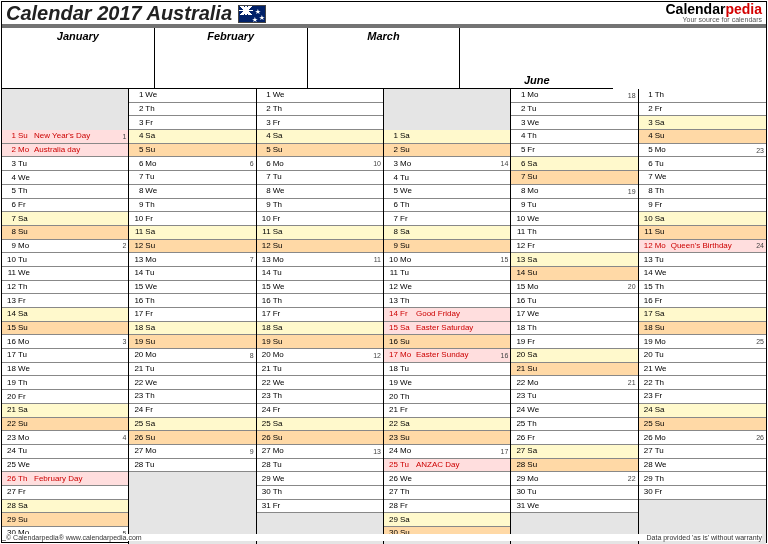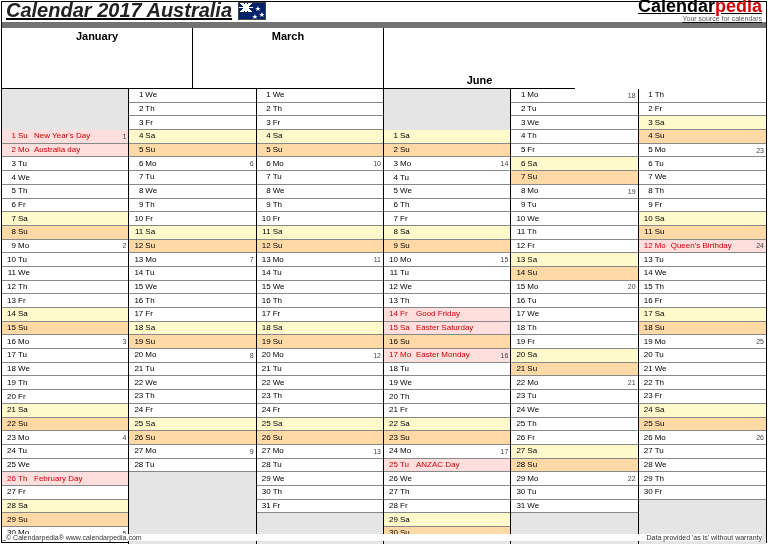--- a/index.html
+++ b/index.html
@@ -1,33 +1,33 @@
 <!DOCTYPE html>
 <html><head>
 <meta charset="utf-8">
 <style>
   * { box-sizing: border-box; margin: 0; padding: 0; }
   body { font-family: Arial, sans-serif; font-size: 9px; background: #fff; width: 768px; height: 544px; overflow: hidden; position: relative; }
   .page { border: 1px solid #000; width: 766px; height: 542px; margin: 1px; position: relative; }
-  .header { display: flex; align-items: flex-end; justify-content: space-between; height: 26px; border-bottom: 6px solid #737373; padding: 0 4px; text-decoration: underline; }
+  .header { display: flex; align-items: flex-start; justify-content: space-between; height: 26px; border-bottom: 4px solid #737373; padding: 0 4px; }
   .title-group { display: flex; align-items: center; gap: 6px; }
   .title { font-size: 20px; font-weight: bold; font-style: italic; color: #222; }
   .flag { width: 28px; height: 18px; background: #012169; position: relative; border: 0.5px solid #444; }
   .flag::before { content:""; position:absolute; left:0; top:0; width:14px; height:9px;
     background: linear-gradient(45deg, transparent 40%, #fff 40%, #fff 60%, transparent 60%),
                 linear-gradient(-45deg, transparent 40%, #fff 40%, #fff 60%, transparent 60%),
                 linear-gradient(to right, transparent 42%, #fff 42%, #fff 58%, transparent 58%),
                 linear-gradient(to bottom, transparent 42%, #fff 42%, #fff 58%, transparent 58%),
                 #012169; }
   .flag::after { content:"★"; position:absolute; right:4px; top:2px; color:#fff; font-size:7px; text-shadow: -3px 8px 0 #fff, 4px 6px 0 #fff; }
   .brand { text-align: right; line-height: 1; }
-  .brand-name { font-size: 18px; font-weight: bold; }
+  .brand-name { font-size: 14px; font-weight: bold; }
   .brand-name .pedia { color: #d40000; }
   .brand-sub { font-size: 7px; color: #555; }
-  .grid { display: grid; grid-template-columns: repeat(4, 1fr); }
+  .grid { display: grid; grid-template-columns: repeat(5, 1fr); font-style: italic; }
   .month-head { text-align: center; font-weight: bold; font-size: 11px; border-right: 1px solid #000; border-bottom: 1px solid #000; padding: 2px 0; }
   .month-head:last-child { border-right: none; margin-top: 44px; }
   .cols { display: grid; grid-template-columns: repeat(6, 1fr); height: 480px; }
   .col { border-right: 1px solid #000; display: flex; flex-direction: column; }
   .col:last-child { border-right: none; }
   .pad { background: #e5e5e5; flex: 0 0 auto; }
   .row { display: flex; align-items: center; height: 13.7px; border-bottom: 0.5px solid #888; font-size: 8px; line-height: 1; padding-left: 2px; position: relative; }
   .row .num { width: 14px; text-align: right; padding-right: 2px; }
   .row .dow { width: 16px; }
   .row .ev { flex: 1; color: #c00; font-weight: normal; }
@@ -49,20 +49,21 @@
     </div>
     <div class="brand">
       <div class="brand-name">
         <span>Calendar</span><span class="pedia">pedia</span>
       </div>
       <div class="brand-sub">Your source for calendars</div>
     </div>
   </div>
   <div class="grid" id="month-heads">
       <div class="month-head">January</div>
+      <div class="month-head">February</div>
       <div class="month-head">March</div>
       <div class="month-head">June</div>
     </div>
   <div class="cols" id="month-cols">
       <div class="col">
         <div class="pad" style="height: 41.1px;"></div>
         <div class="row t-hol">
           <span class="num">1</span>
           <span class="dow">Su</span>
           <span class="ev">New Year's Day</span>
@@ -612,21 +613,21 @@
           <span class="ev">Easter Saturday</span>
         </div>
         <div class="row t-su">
           <span class="num">16</span>
           <span class="dow">Su</span>
           <span class="ev"></span>
         </div>
         <div class="row t-hol">
           <span class="num">17</span>
           <span class="dow">Mo</span>
-          <span class="ev">Easter Monday</span>
+          <span class="ev">Easter Sunday</span>
           <span class="wk">16</span>
         </div>
         <div class="row">
           <span class="num">18</span>
           <span class="dow">Tu</span>
           <span class="ev"></span>
         </div>
         <div class="row">
           <span class="num">19</span>
           <span class="dow">We</span>

